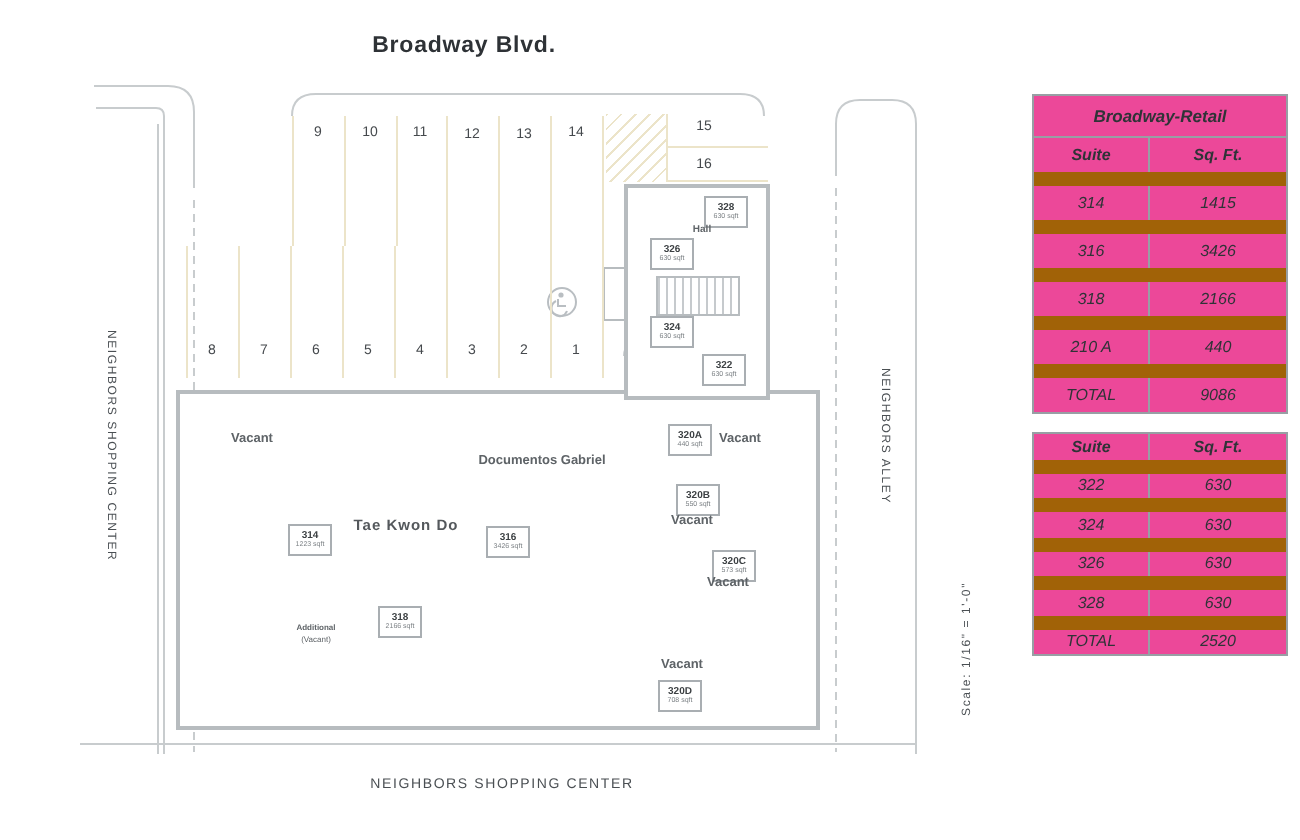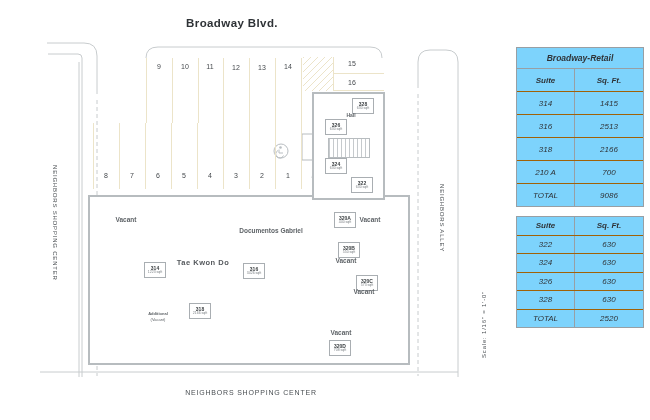--- a/index.html
+++ b/index.html
@@ -28,25 +28,25 @@
   .room{position:absolute;font-size:6.5px;color:#5e6367;transform:translateX(-50%);white-space:nowrap;font-weight:bold;}
   .room.big{font-size:7.5px;letter-spacing:.5px;color:#54585c;}
   .room.small{font-size:5px;}
   .addl{position:absolute;font-size:4px;line-height:1.4;color:#5e6367;text-align:center;transform:translateX(-50%);}
   .addl b{font-weight:700;}
   .pbox{position:absolute;width:20px;height:14px;border:1px solid #a9aeb2;background:#fff;
     display:flex;flex-direction:column;align-items:center;justify-content:center;line-height:1;}
   .pbox .n{font-size:5px;font-weight:700;color:#3c4043;}
   .pbox .a{font-size:3.5px;color:#7c8185;}
   
-  .table{position:absolute;width:126px;border:1px solid #989fa4;background:#7dd3fc;
+  .table{position:absolute;width:126px;border:1px solid #989fa4;background:#ec4899;
     display:flex;flex-direction:column;font-style:italic;color:#2f3337;}
   .t-title{flex:0 0 20px;border-bottom:1px solid #989fa4;display:flex;align-items:center;
     justify-content:center;font-size:8.5px;font-weight:700;}
-  .t-row{flex:1;display:flex;border-bottom:1px solid #a16207;}
+  .t-row{flex:1;display:flex;border-bottom:7px solid #a16207;}
   .t-row:last-child{border-bottom:none;}
   .t-cell{display:flex;align-items:center;justify-content:center;font-size:8px;}
   .t-cell.c1{flex:0 0 57px;border-right:1px solid #989fa4;}
   .t-cell.c2{flex:1;}
   .t-head .t-cell{font-weight:700;}
 </style>
 </head>
 <body>
 
 <div id="canvas">
@@ -222,29 +222,29 @@
     <div class="t-row t-head">
       <div class="t-cell c1">Suite</div>
       <div class="t-cell c2">Sq. Ft.</div>
     </div>
     <div class="t-row">
       <div class="t-cell c1">314</div>
       <div class="t-cell c2">1415</div>
       </div>
     <div class="t-row">
       <div class="t-cell c1">316</div>
-      <div class="t-cell c2">2513</div>
+      <div class="t-cell c2">3426</div>
       </div>
     <div class="t-row">
       <div class="t-cell c1">318</div>
       <div class="t-cell c2">2166</div>
       </div>
     <div class="t-row">
       <div class="t-cell c1">210 A</div>
-      <div class="t-cell c2">700</div>
+      <div class="t-cell c2">440</div>
       </div>
     <div class="t-row">
       <div class="t-cell c1">TOTAL</div>
       <div class="t-cell c2">9086</div>
       </div>
   </div>
 
   <div class="table" style="left:516px;top:216px;height:110px">
     <div class="t-row t-head">
       <div class="t-cell c1">Suite</div>

